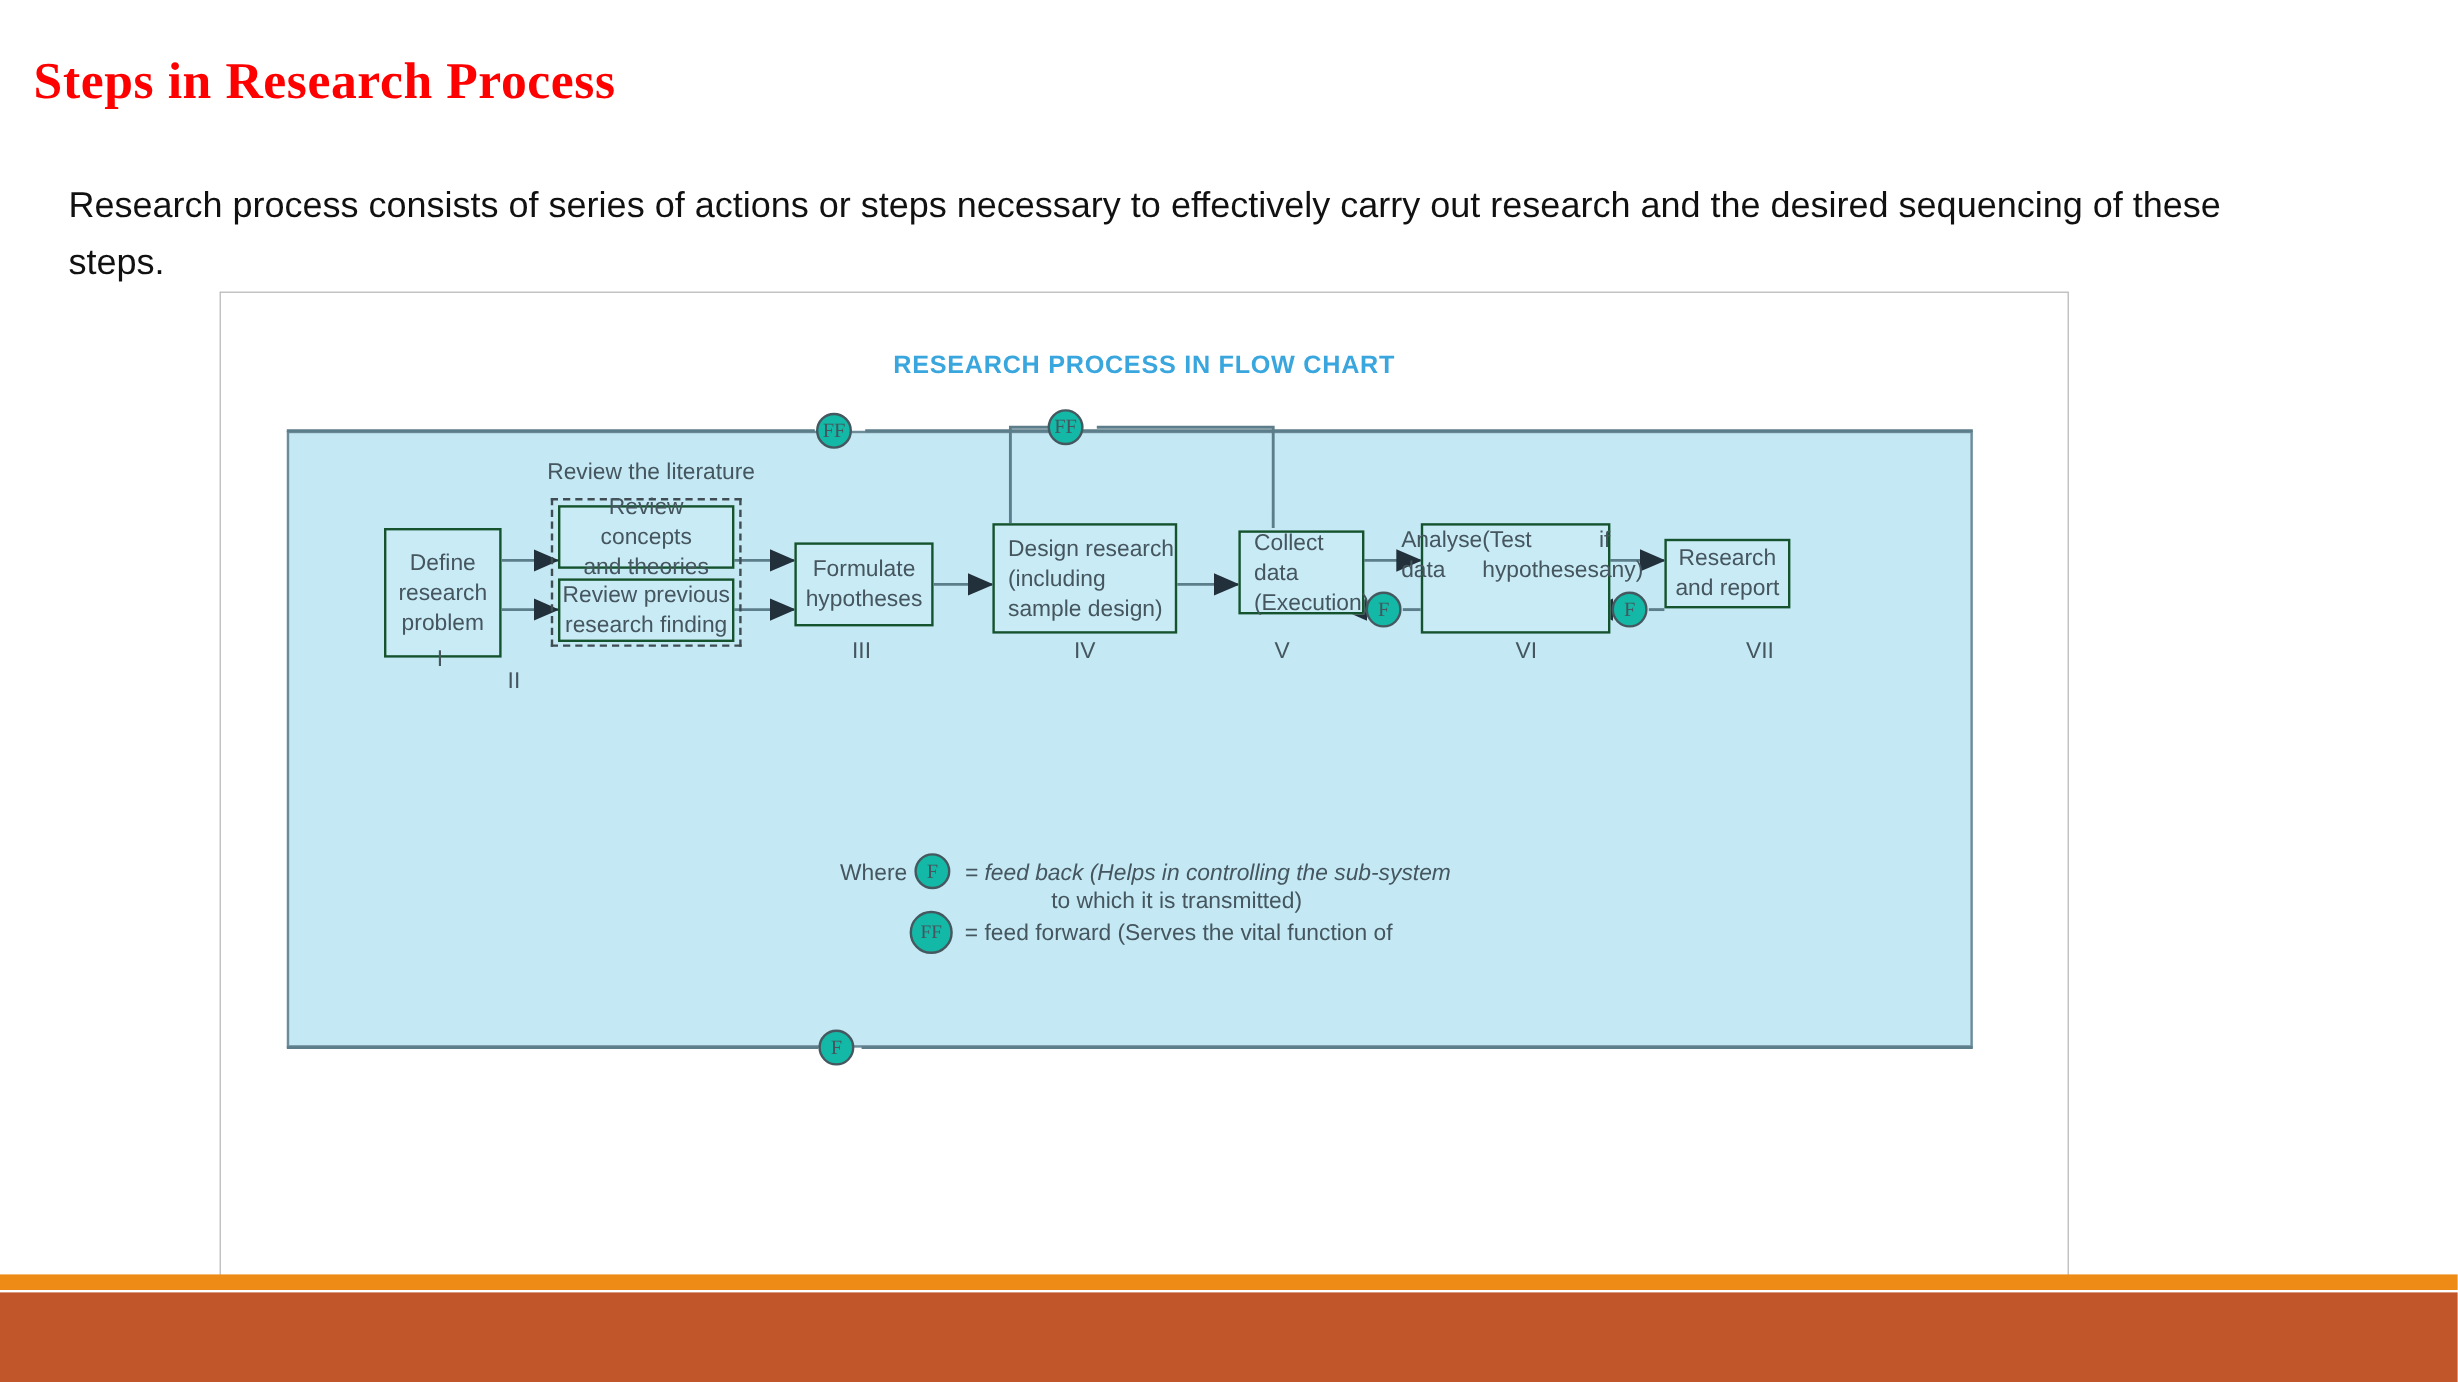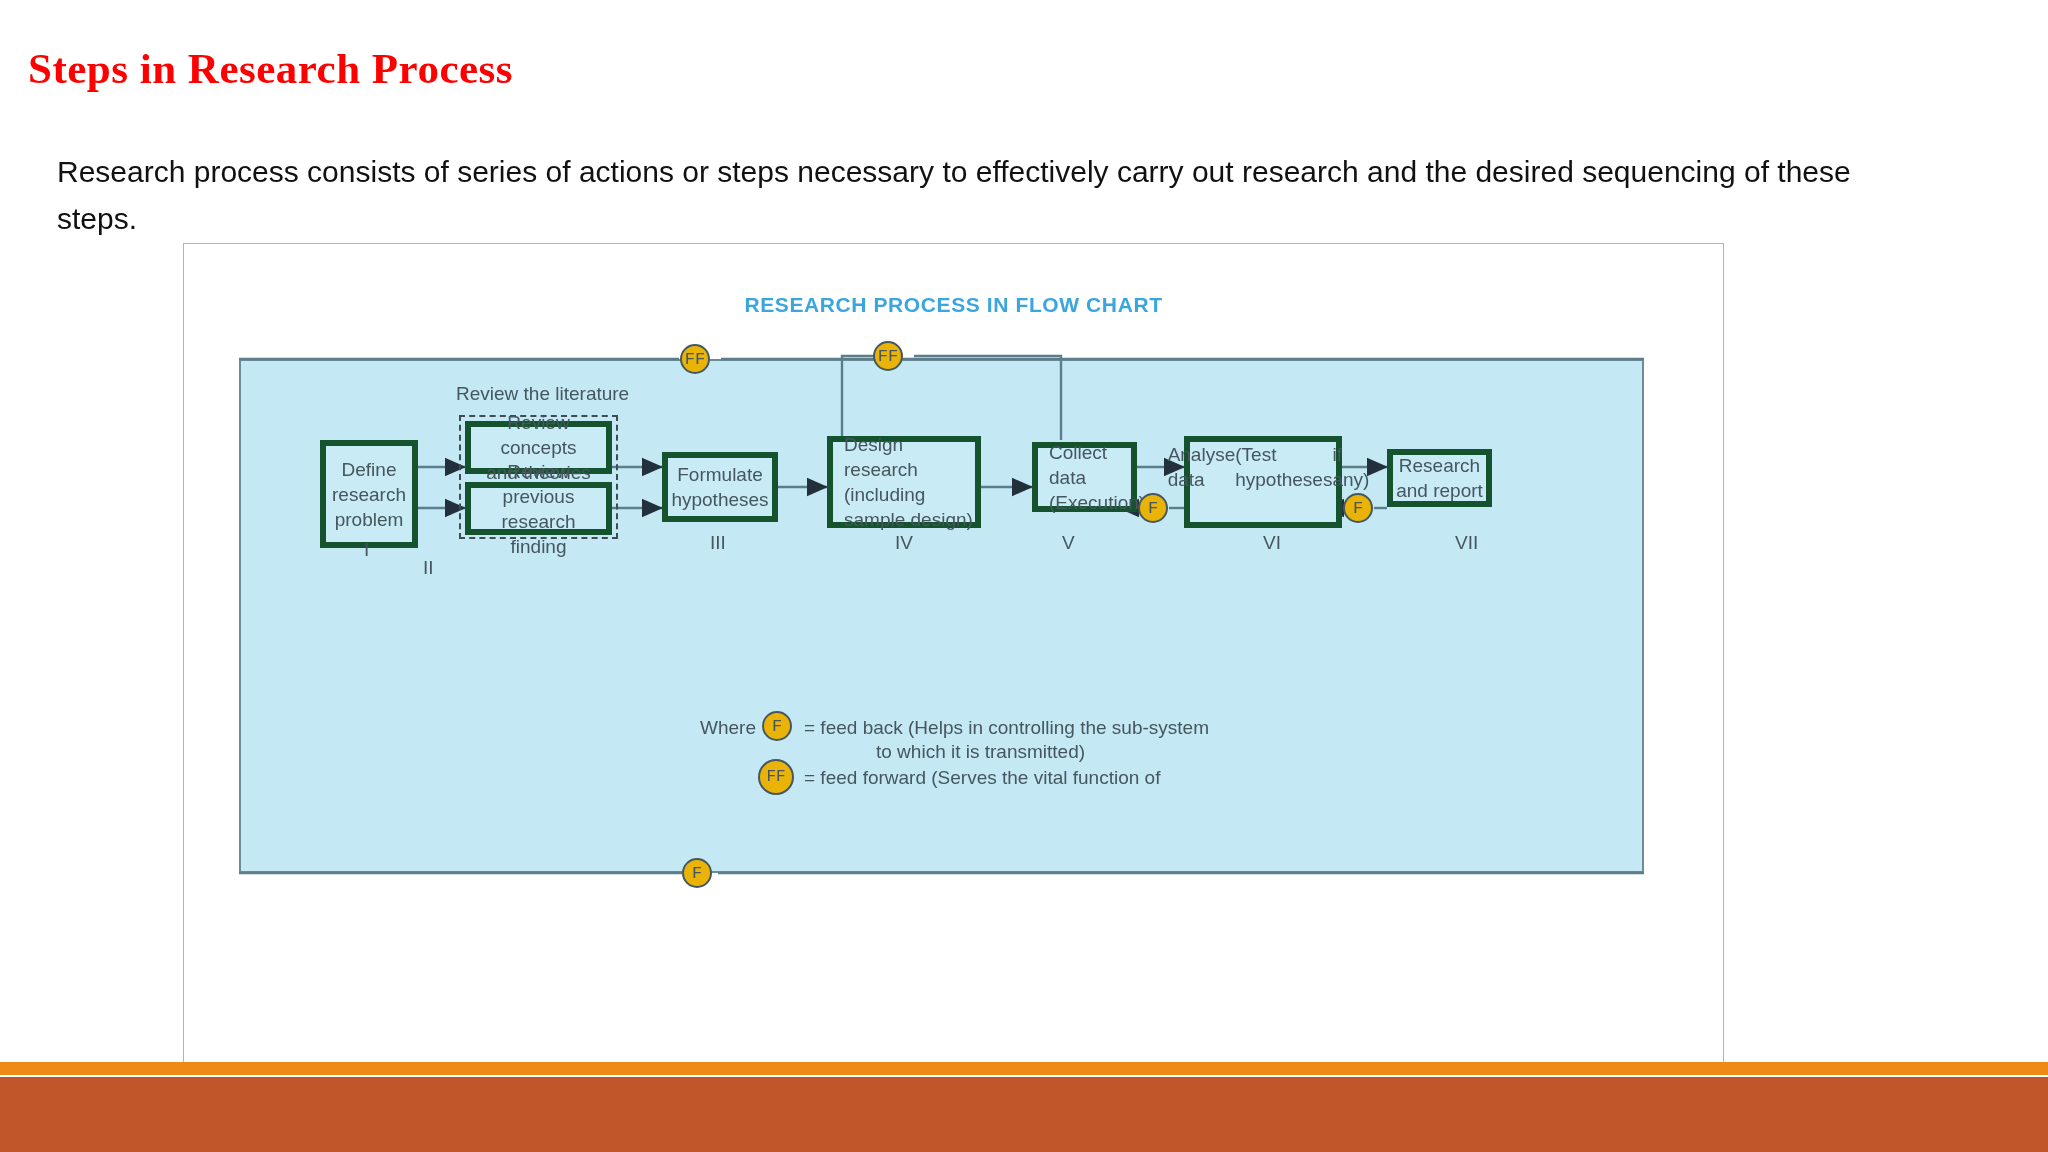--- a/index.html
+++ b/index.html
@@ -63,21 +63,21 @@
     box-sizing:border-box;
   }
 
   
   .wire-layer{position:absolute;left:0;top:0;width:1541px;height:827px;pointer-events:none;}
 
   
   .node{
     position:absolute;
     background:#C9EBF6;
-    border:6px solid #14532d;
+    border:2px solid #14532d;
     box-sizing:border-box;
     color:#45565E;
     font-size:19px;
     line-height:25px;
     display:flex;
     align-items:center;
     font-family:"Liberation Sans", sans-serif;
   }
   .node.center{justify-content:center;text-align:center;}
   .node.left{justify-content:flex-start;text-align:left;padding-left:11px;}
@@ -97,43 +97,43 @@
     position:absolute;
     font-size:19px;color:#45565E;
     font-family:"Liberation Sans", sans-serif;
   }
 
   
   .fcircle{
     position:absolute;
     border:2px solid #46585F;
     border-radius:50%;
-    background:#eab308;
+    background:#14b8a6;
     color:#45565E;
     display:flex;align-items:center;justify-content:center;
     font-size:17px;
     box-sizing:border-box;
-    font-family:Liberation Mono, monospace;
+    font-family:Liberation Serif, serif;
   }
   .fcircle.sm{width:30px;height:30px;font-size:17px;}
   .fcircle.md{width:36px;height:36px;font-size:16px;}
 
   
   .legend{
     position:absolute;
     left:516px;top:470px;
     width:1000px;
     font-size:19px;line-height:25px;color:#45565E;
   }
   .legend-row{position:relative;height:25px;white-space:nowrap;}
   .legend-line2{padding-left:176px;}
   .legend-line4{padding-left:312px;}
   .lg-where{position:absolute;left:0;top:1px;}
   .lg-circ1{position:absolute;left:62px;top:-3px;}
-  .lg-txt1{position:absolute;left:104px;top:1px;}
+  .lg-txt1{position:absolute;left:104px;top:1px;font-style:italic;}
   .lg-circ2{position:absolute;left:58px;top:-5px;}
   .lg-txt2{position:absolute;left:104px;top:1px;}
 
   
   .bar-orange{
     position:absolute;left:0;top:1062px;width:2048px;height:13px;
     background:#EE8B16;
   }
   .bar-brown{
     position:absolute;left:0;top:1077px;width:2048px;height:75px;

